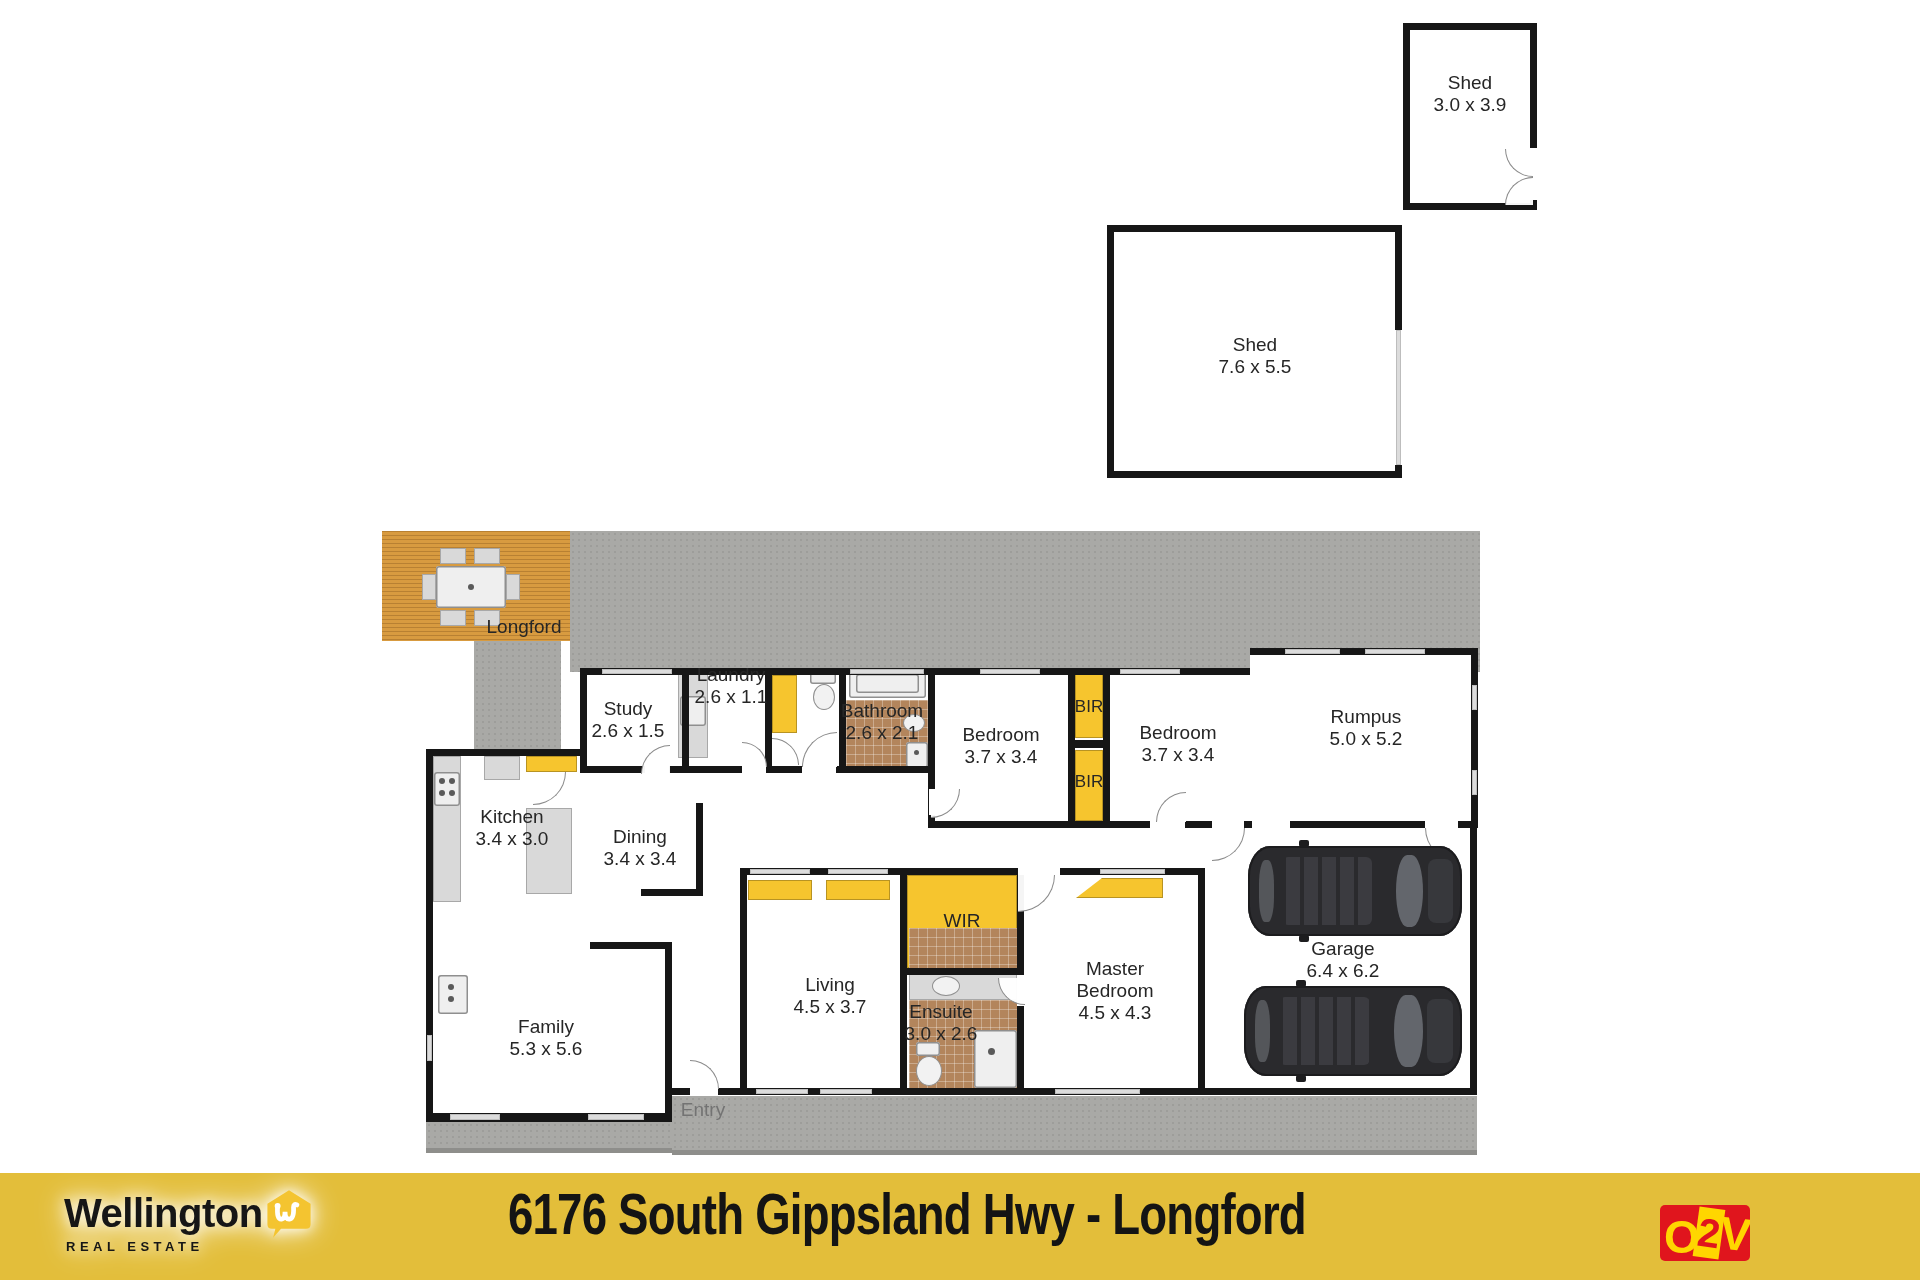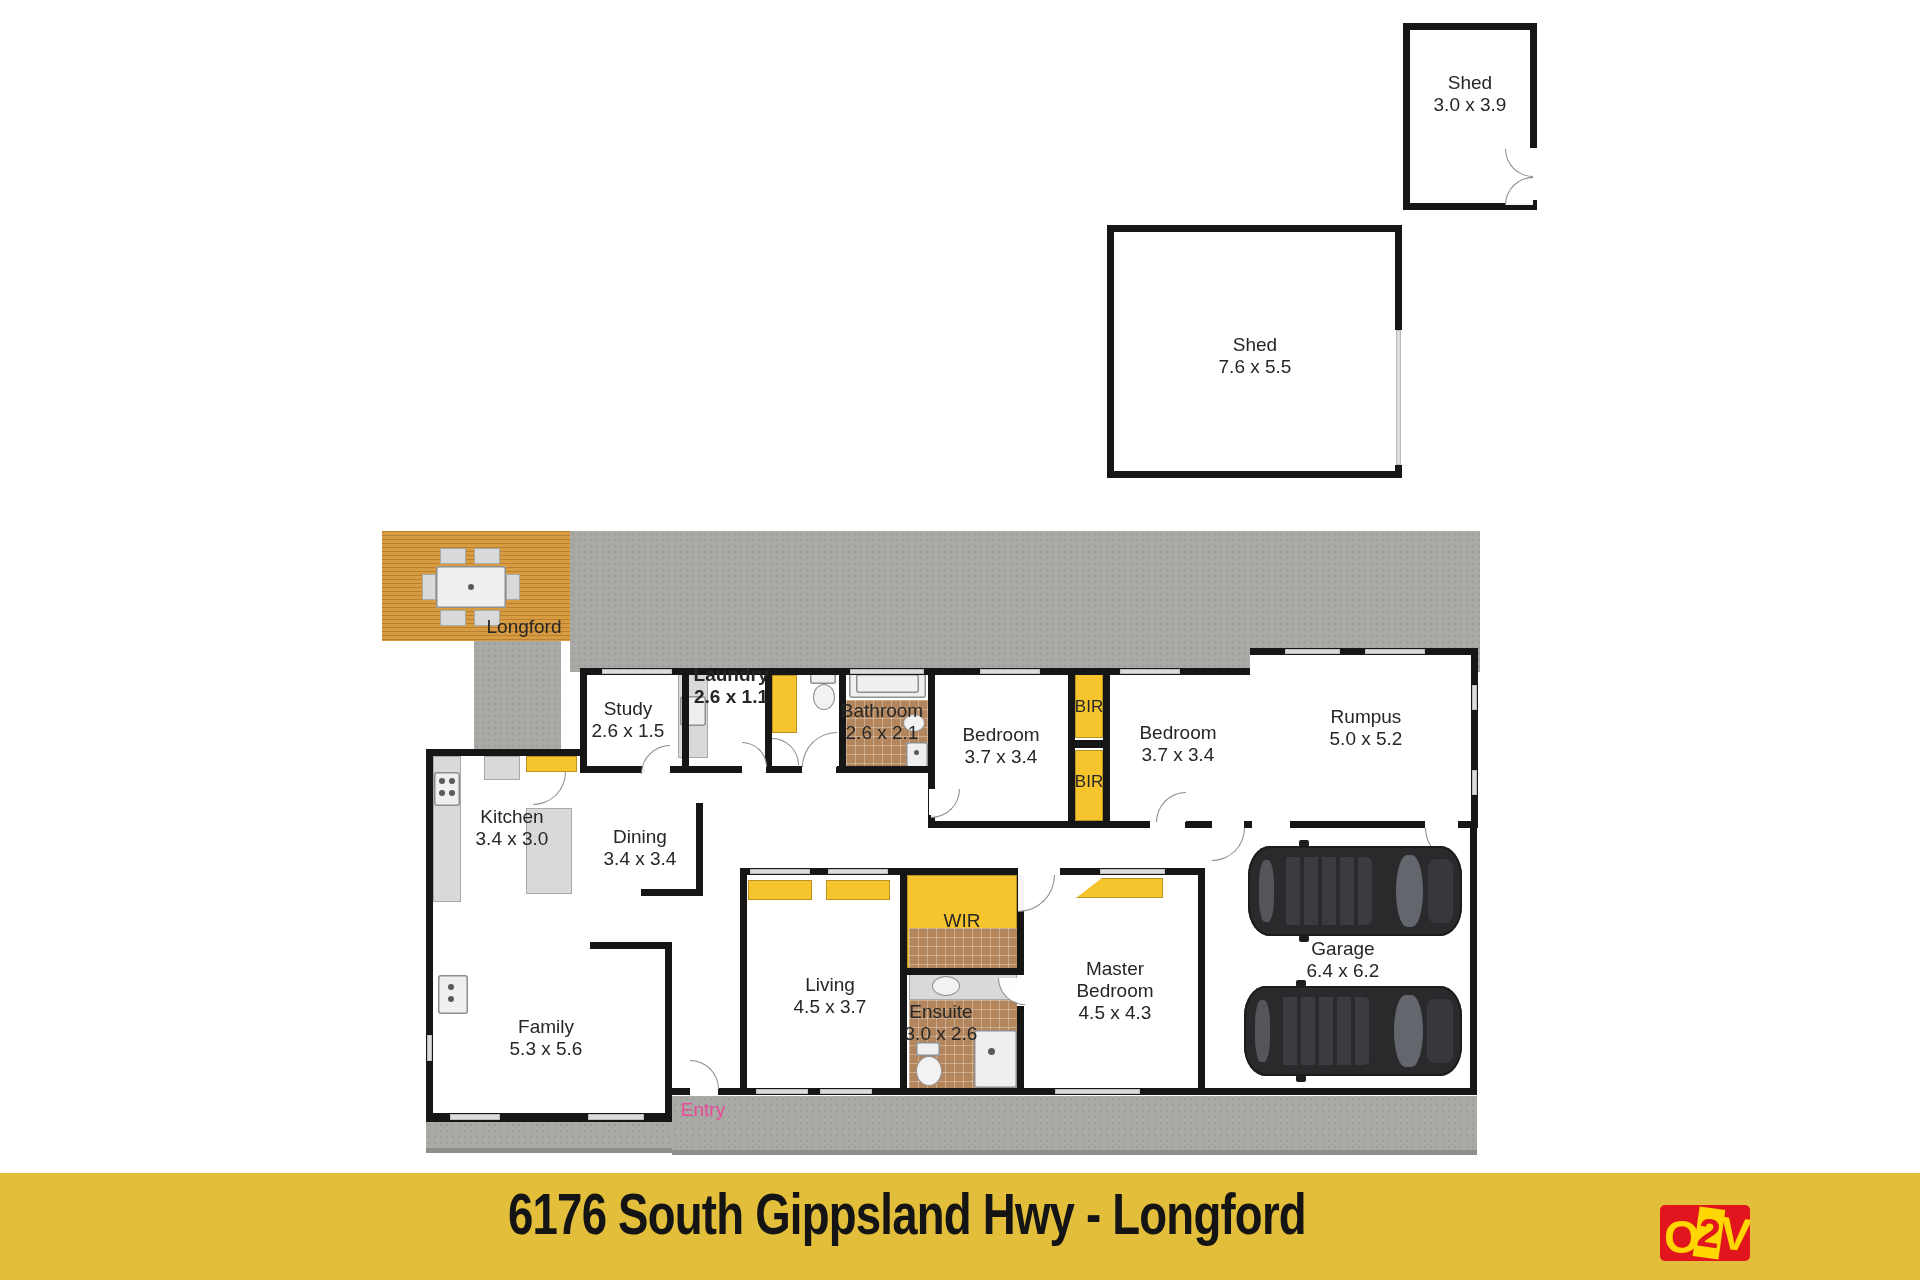--- a/index.html
+++ b/index.html
@@ -23,21 +23,21 @@
   .dot{position:absolute;background:#5a5a5a;border-radius:50%;}
   .ell{position:absolute;background:#f2f2f2;border:1.5px solid #8f8f8f;border-radius:50%;}
   .arc{position:absolute;background:rgba(255,255,255,.96);}
   .arc.tl{border-right:1.6px solid #8a8a8a;border-bottom:1.6px solid #8a8a8a;border-radius:0 0 100% 0;}
   .arc.tr{border-left:1.6px solid #8a8a8a;border-bottom:1.6px solid #8a8a8a;border-radius:0 0 0 100%;}
   .arc.bl{border-top:1.6px solid #8a8a8a;border-right:1.6px solid #8a8a8a;border-radius:0 100% 0 0;}
   .arc.br{border-left:1.6px solid #8a8a8a;border-top:1.6px solid #8a8a8a;border-radius:100% 0 0 0;}
   
   .lbl{position:absolute;transform:translateX(-50%);text-align:center;color:#262626;font-size:19px;line-height:22px;white-space:nowrap;}
   .lbl.sm{font-size:17px;}
-  .lbl.onGray{color:#ec4899;}
+  .lbl.onGray{color:#737373;}
   
   .car{position:absolute;}
   .car .body{position:absolute;inset:0;background:#2a2a2d;border-radius:22px/30px;box-shadow:0 0 0 2px #1c1c1e inset;}
   .car .shield{position:absolute;right:18%;top:10%;bottom:10%;width:13%;background:#63666c;border-radius:40%/50%;}
   .car .rear{position:absolute;left:5%;top:16%;bottom:16%;width:7%;background:#54565a;border-radius:40%;}
   .car .roof{position:absolute;left:16%;top:12%;bottom:12%;width:42%;background:#3b3b40;border-radius:6px;background-image:repeating-linear-gradient(90deg,#2a2a2d 0 4px,transparent 4px 18px);}
   .car .hood{position:absolute;right:4%;top:14%;bottom:14%;width:12%;background:#37383c;border-radius:8px;}
   .car .m1,.car .m2{position:absolute;width:10px;height:7px;background:#1d1d1f;border-radius:2px;}
   .car .m1{left:24%;top:-6px;} .car .m2{left:24%;bottom:-6px;}
   
@@ -247,21 +247,21 @@
         <div>Shed</div>
         <div>7.6 x 5.5</div>
       </div>
     <div class="lbl" style="left:524px;top:616px;">
         <div>Longford</div>
       </div>
     <div class="lbl" style="left:628px;top:698px;">
         <div>Study</div>
         <div>2.6 x 1.5</div>
       </div>
-    <div class="lbl" style="left:731px;top:664px;font-weight:bold;">
+    <div class="lbl" style="left:731px;top:664px;">
         <div>Laundry</div>
         <div>2.6 x 1.1</div>
       </div>
     <div class="lbl" style="left:882px;top:700px;">
         <div>Bathroom</div>
         <div>2.6 x 2.1</div>
       </div>
     <div class="lbl" style="left:1001px;top:724px;">
         <div>Bedroom</div>
         <div>3.7 x 3.4</div>
@@ -311,20 +311,29 @@
     <div class="lbl" style="left:1343px;top:938px;">
         <div>Garage</div>
         <div>6.4 x 6.2</div>
       </div>
     <div class="lbl onGray" style="left:703px;top:1099px;">
         <div>Entry</div>
       </div>
   </div>
 
   <div id="footer">
+    <div id="brand">
+      <div class="nm">Wellington</div>
+      <div class="sub">REAL ESTATE</div>
+      <svg width="46" height="50" viewBox="0 0 40 44">
+        <path d="M20 1 L39 13 L39 31 Q39 35 35 35 L13 35 L6 43 L8 35 L5 35 Q1 35 1 31 L1 13 Z" fill="#f4c430"></path>
+        <path d="M10 15 Q9 27 13.5 26.5 Q16.5 26 16.5 20 Q16.5 27 20.5 26.5 Q24.5 26 24 16 Q24 12.5 27 14" fill="none" stroke="#ffffff" stroke-width="4.2" stroke-linecap="round"></path>
+        <circle cx="10" cy="15" r="2.6" fill="#ffffff"></circle>
+      </svg>
+    </div>
     <div id="address">6176 South Gippsland Hwy - Longford</div>
     <div id="o2v">
       <span class="o">O</span>
       <span class="two">2</span>
       <span class="v">V</span>
     </div>
   </div>
 </div>
 
 </body></html>

